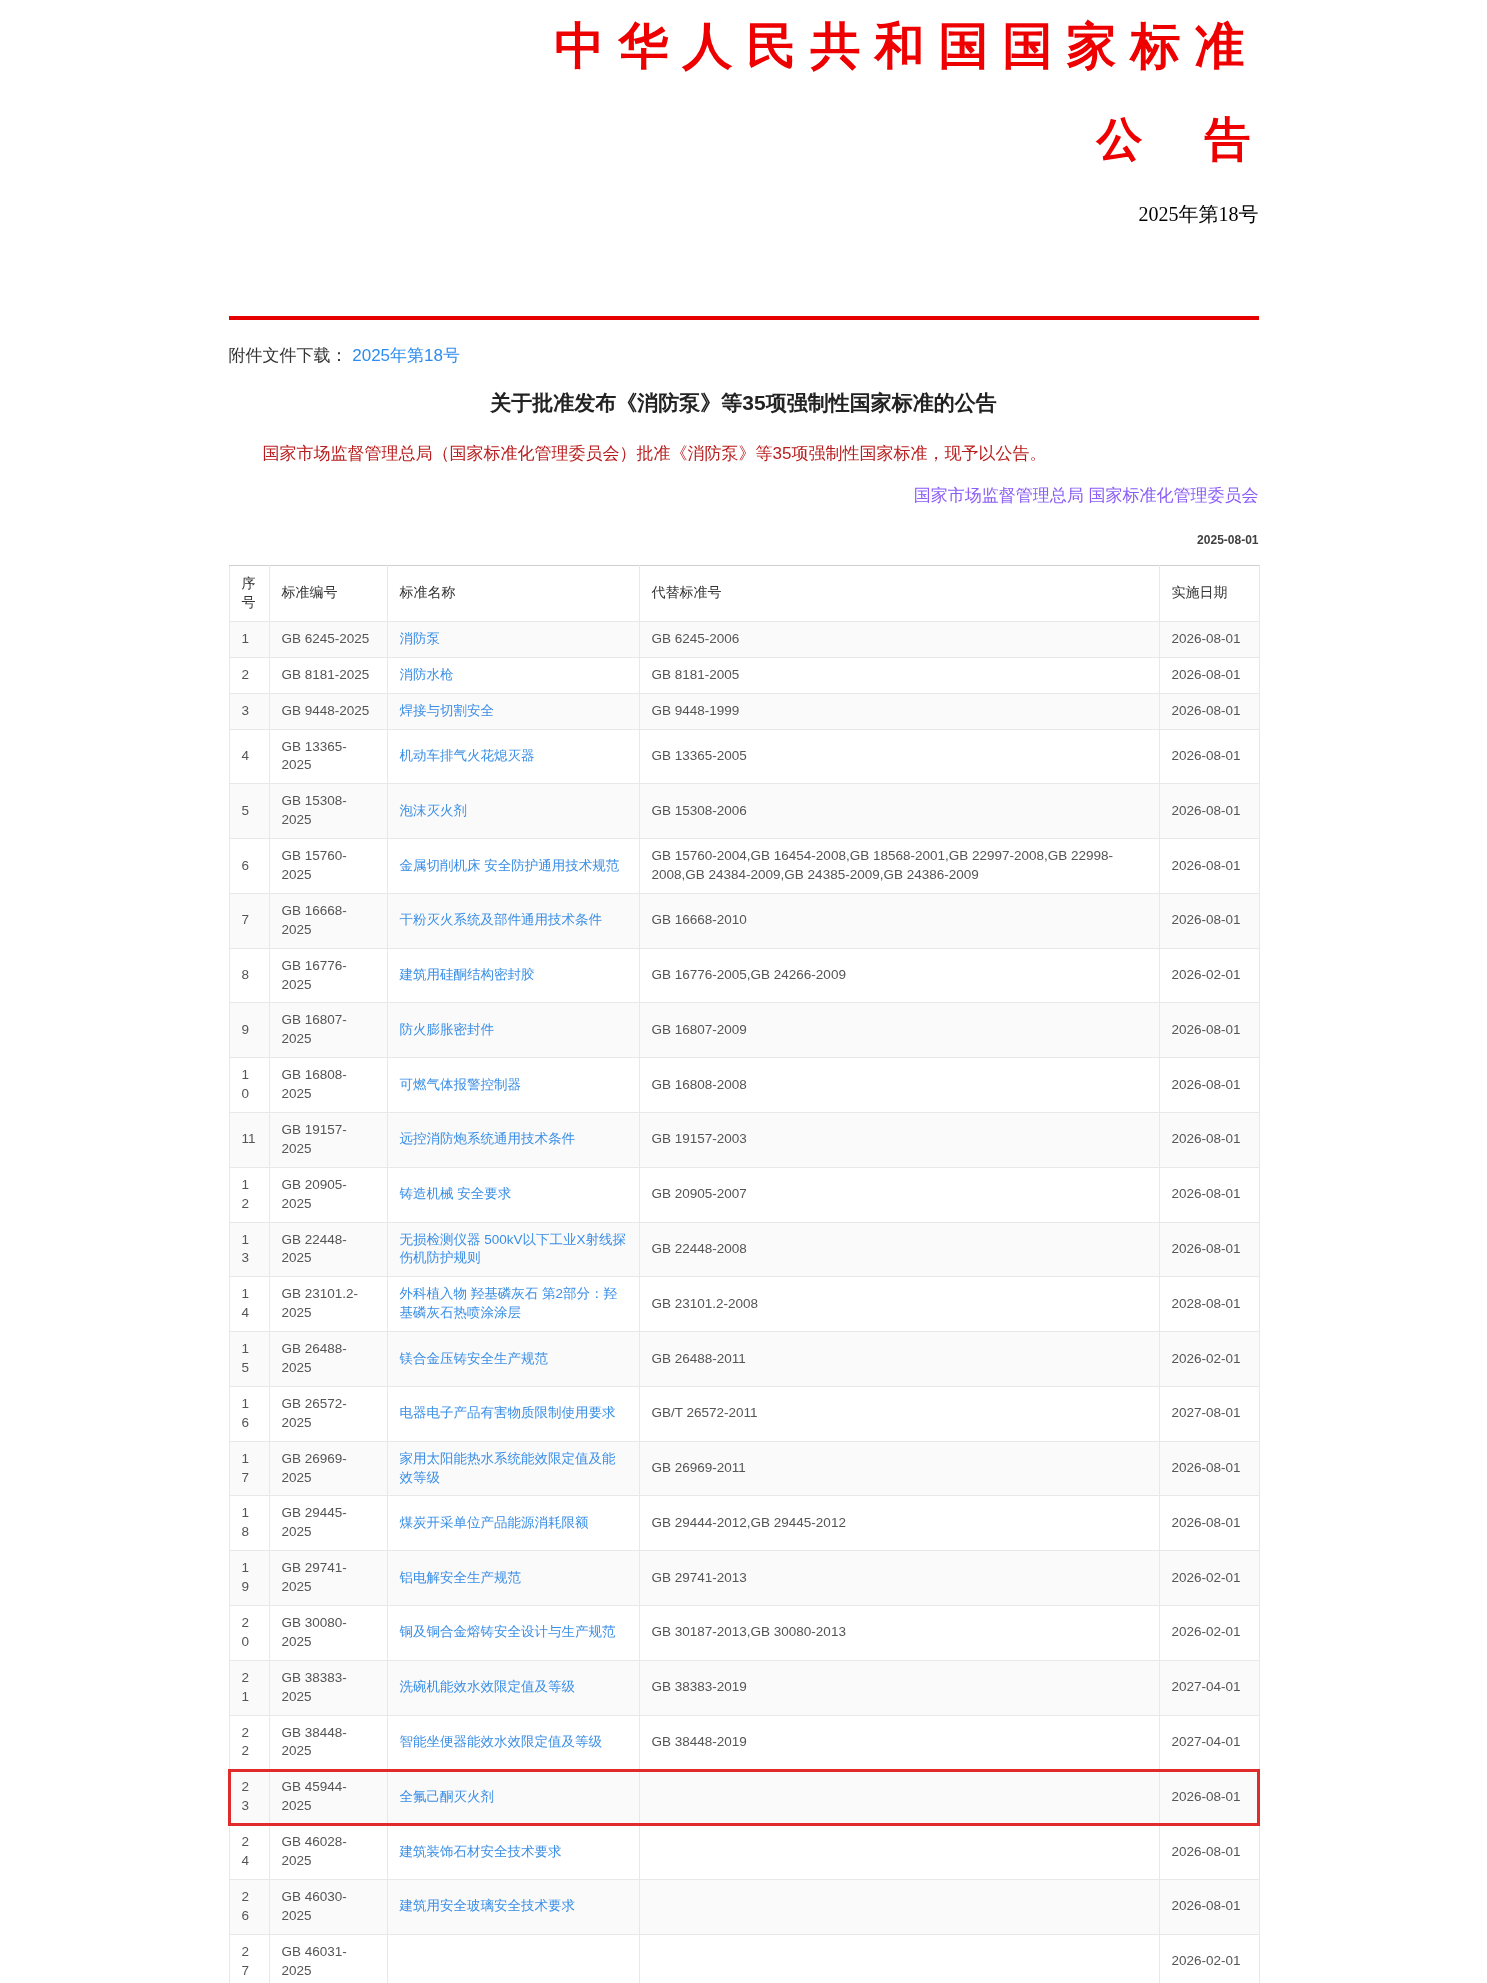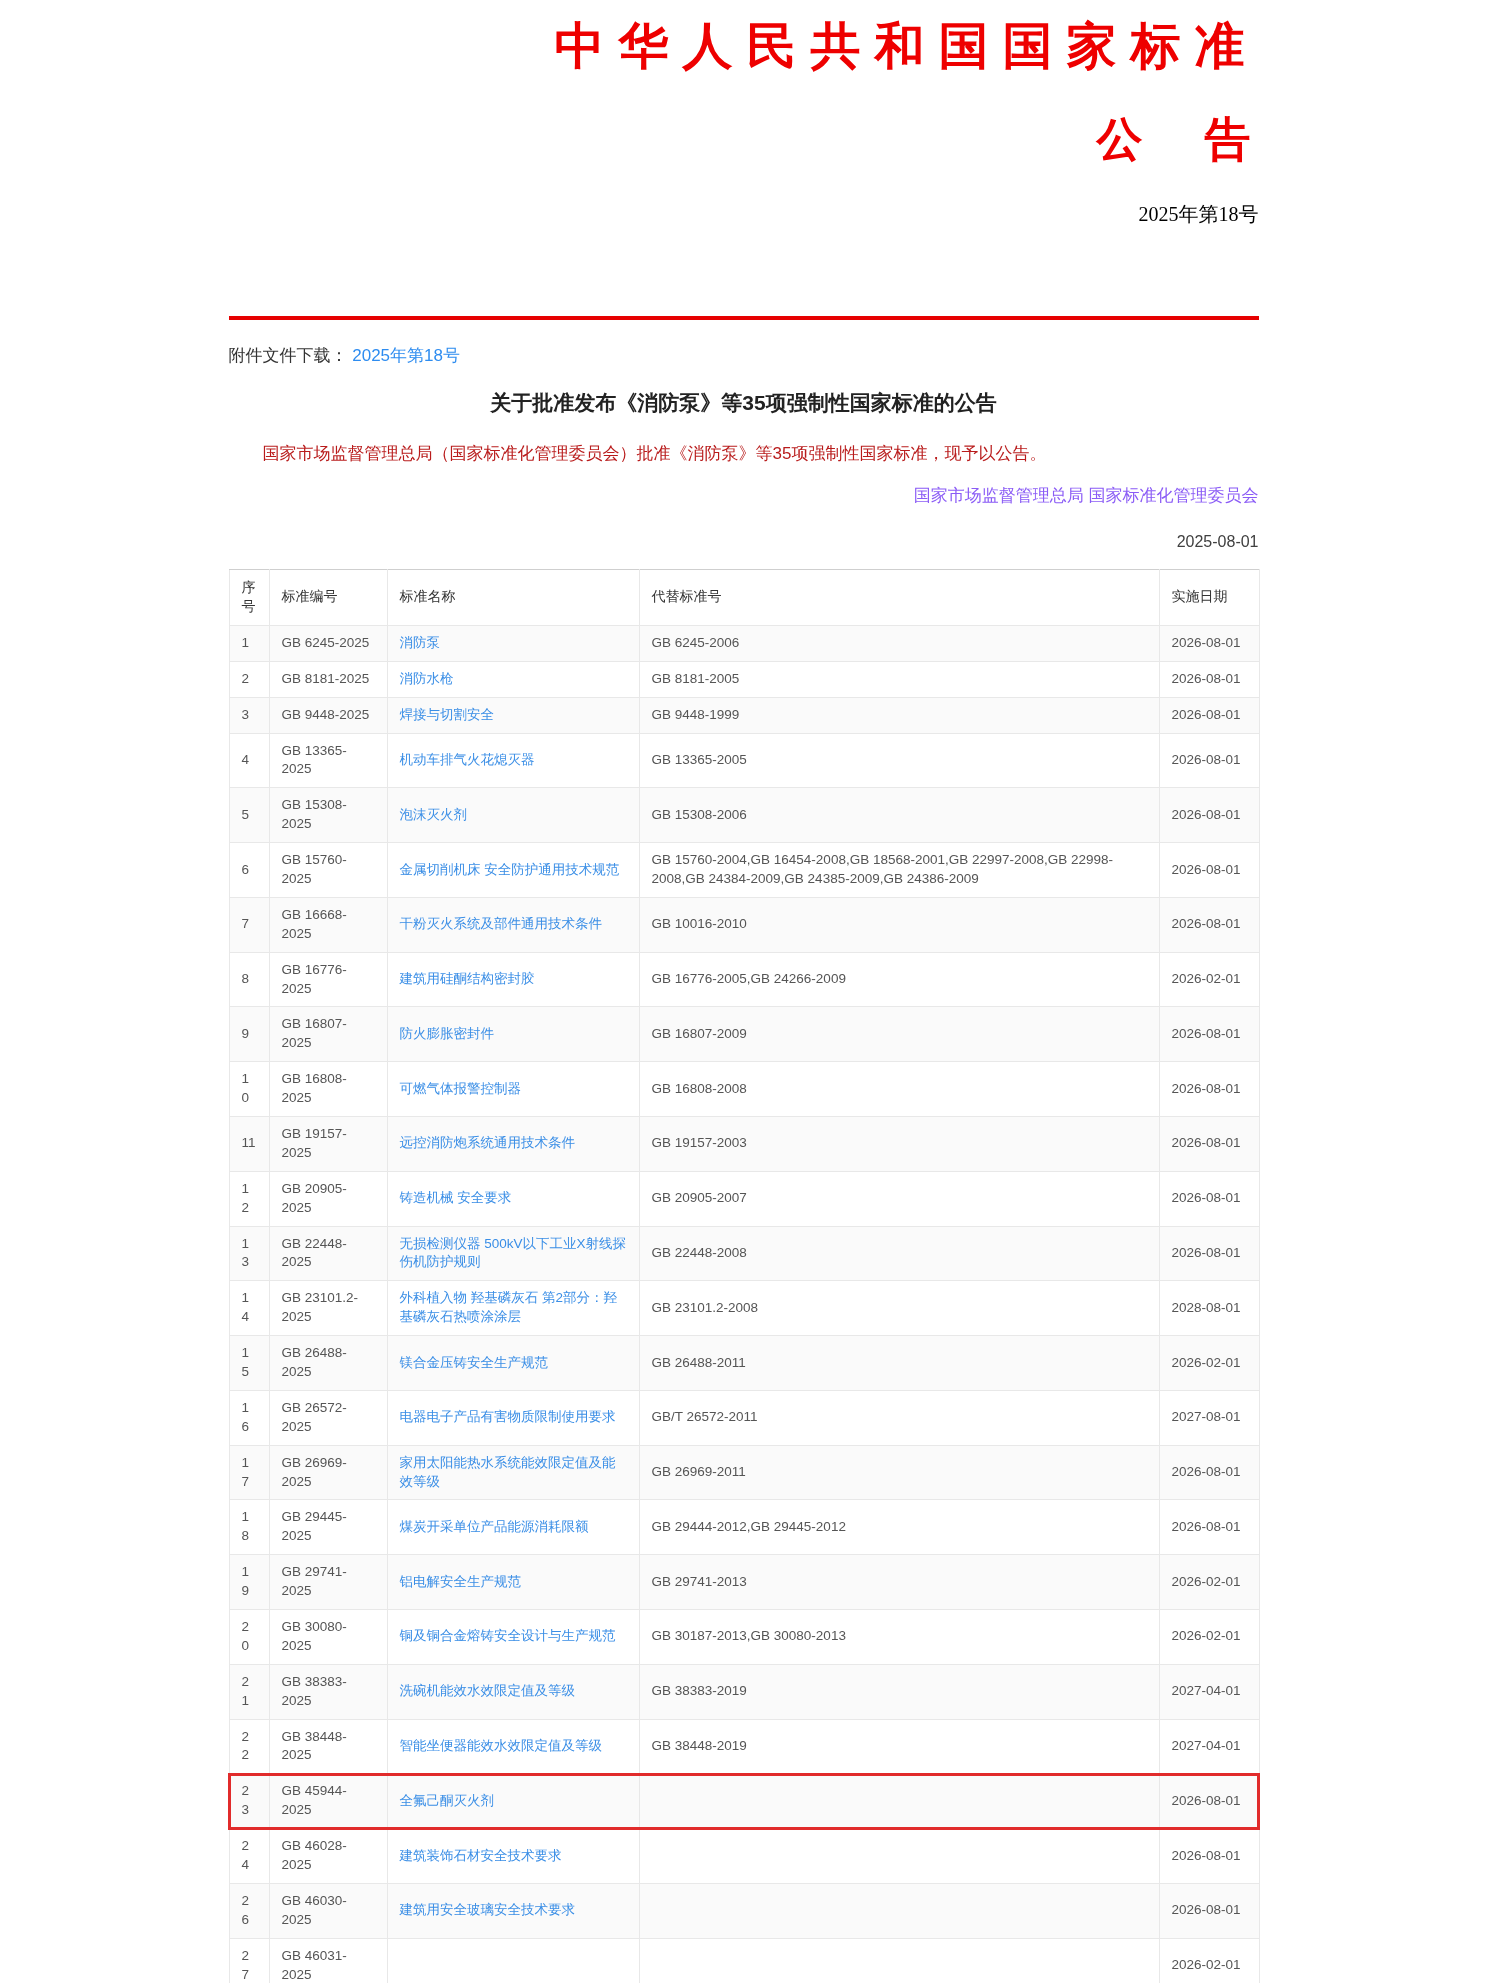--- a/index.html
+++ b/index.html
@@ -29,21 +29,21 @@
 
   .announcement-title{
     text-align:center;font-size:21px;font-weight:700;color:#222;
     margin-top:22px;line-height:1.3;
   }
   .announcement-body{
     font-size:17px;color:#b91c1c;line-height:1.6;
     text-indent:2em;margin-top:24px;
   }
   .issuer{ text-align:right;font-size:17px;color:#8b5cf6;margin-top:16px;}
-  .issue-date{text-align:right;font-size:16px;color:#404040;margin-top:26px;}
+  .issue-date{text-align:right;font-size:12px;color:#404040;margin-top:26px;font-weight:bold;}
 
   table.standards{
     width:100%;border-collapse:collapse;table-layout:fixed;margin-top:18px;
   }
   table.standards th,
   table.standards td{
     border:1px solid #e8e8e8;
     padding:8px 12px;
     font-size:13.5px;line-height:1.4;
     text-align:left;vertical-align:middle;
@@ -142,21 +142,21 @@
           <td class="cell-seq">6</td>
           <td class="cell-code">GB 15760-2025</td>
           <td class="cell-name"><a class="std-link">金属切削机床 安全防护通用技术规范</a></td>
           <td class="cell-replaced">GB 15760-2004,GB 16454-2008,GB 18568-2001,GB 22997-2008,GB 22998-2008,GB 24384-2009,GB 24385-2009,GB 24386-2009</td>
           <td class="cell-date">2026-08-01</td>
         </tr>
         <tr>
           <td class="cell-seq">7</td>
           <td class="cell-code">GB 16668-2025</td>
           <td class="cell-name"><a class="std-link">干粉灭火系统及部件通用技术条件</a></td>
-          <td class="cell-replaced">GB 10016-2010</td>
+          <td class="cell-replaced">GB 16668-2010</td>
           <td class="cell-date">2026-08-01</td>
         </tr>
         <tr>
           <td class="cell-seq">8</td>
           <td class="cell-code">GB 16776-2025</td>
           <td class="cell-name"><a class="std-link">建筑用硅酮结构密封胶</a></td>
           <td class="cell-replaced">GB 16776-2005,GB 24266-2009</td>
           <td class="cell-date">2026-02-01</td>
         </tr>
         <tr>

